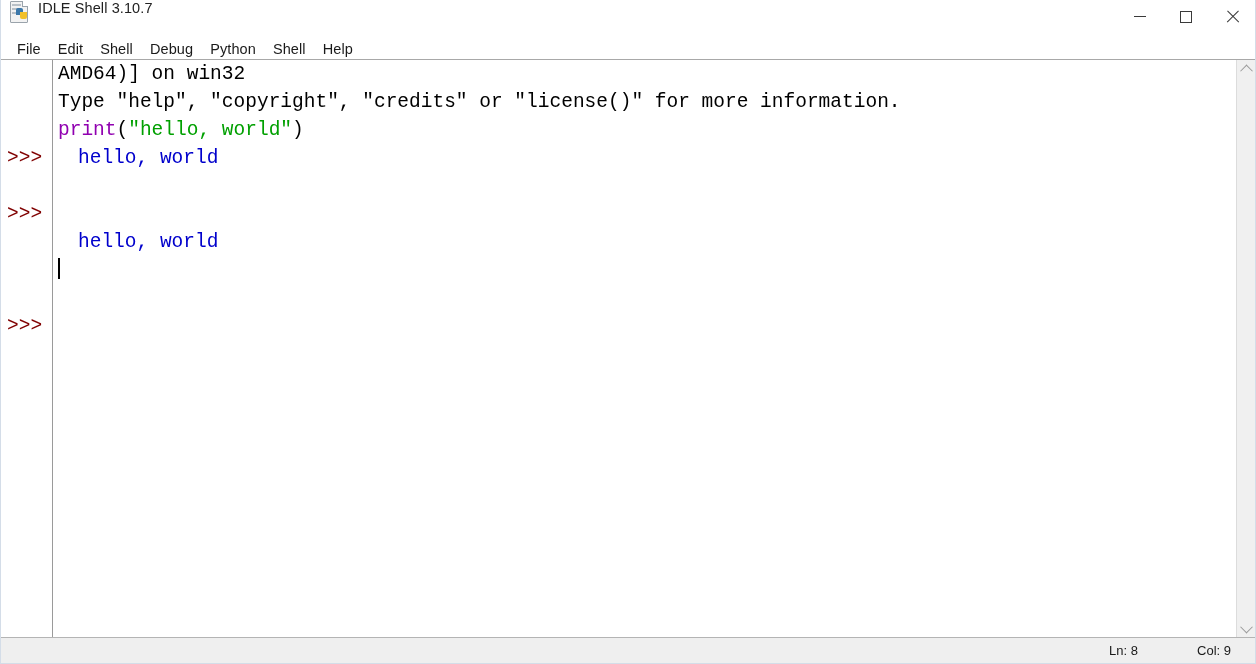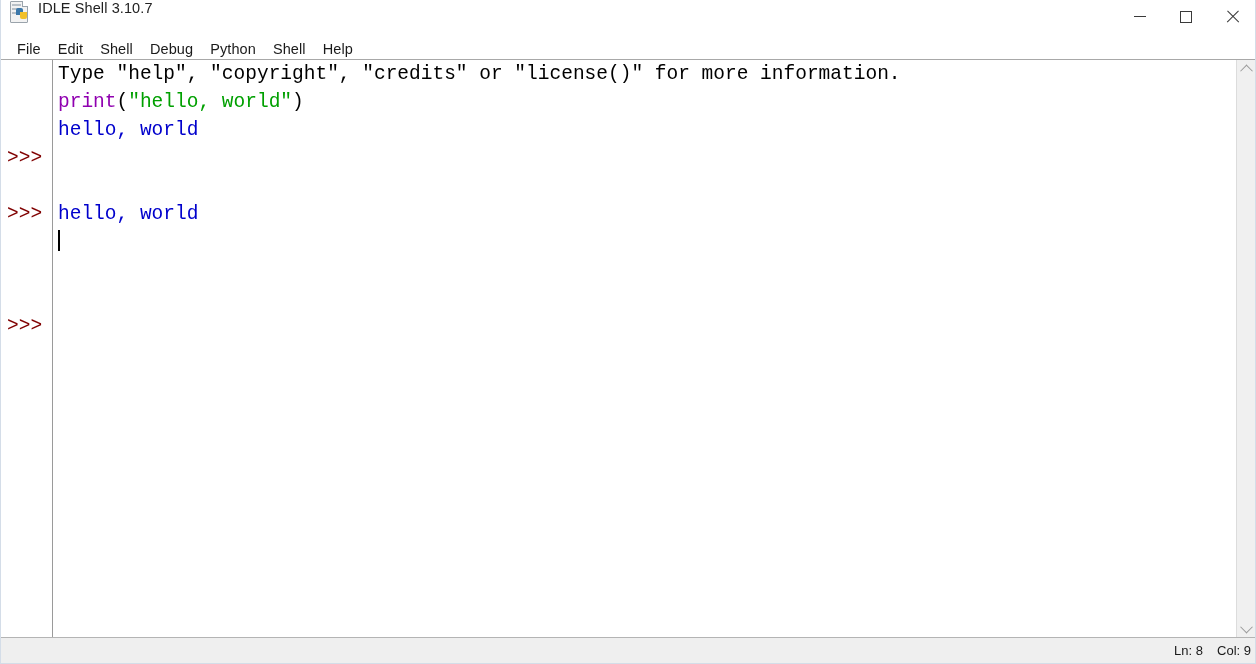--- a/index.html
+++ b/index.html
@@ -160,21 +160,21 @@
   }
   .gutter .line {
     text-align: left;
     padding-left: 6px;
     box-sizing: border-box;
     color: #800000;
     font-size: 19.5px;
   }
   .tok-builtin { color: #9000b0; }
   .tok-string  { color: #00a000; }
-  .tok-output  { color: #0000cc; }
+  .tok-output  { color: #0000cc; margin-left: 20px; }
   .tok-plain   { color: #000000; }
 
   .caret {
     display: inline-block;
     width: 2px;
     height: 21px;
     background: #000000;
     vertical-align: -4px;
   }
 
@@ -212,22 +212,23 @@
 
   
   .statusbar {
     height: 26px;
     flex: 0 0 26px;
     background: #efefef;
     border-top: 1px solid #b4b4b4;
     display: flex;
     align-items: center;
     justify-content: flex-end;
-    padding-right: 4px;
-    box-sizing: border-box;
+    padding-right: 24px;
+    box-sizing: border-box;
+    gap: 45px;
   }
   .status-text {
     font-size: 13px;
     color: #1a1a1a;
     margin-left: 14px;
     white-space: nowrap;
   }
 
   
   .doc-ico {
@@ -314,20 +315,21 @@
           <div class="line"></div>
           <div class="line">&gt;&gt;&gt;</div>
           <div class="line"></div>
           <div class="line">&gt;&gt;&gt;</div>
           <div class="line"></div>
           <div class="line"></div>
           <div class="line"></div>
           <div class="line">&gt;&gt;&gt;</div>
         </div>
       <div class="code-pane" id="code-pane">
+          <div class="line"><span class="tok-plain">AMD64)] on win32</span></div>
           <div class="line"><span class="tok-plain">Type "help", "copyright", "credits" or "license()" for more information.</span></div>
           <div class="line"><span class="tok-builtin">print</span><span class="tok-plain">(</span><span class="tok-string">"hello, world"</span><span class="tok-plain">)</span></div>
           <div class="line"><span class="tok-output">hello, world</span></div>
           <div class="line">&nbsp;</div>
           <div class="line">&nbsp;</div>
           <div class="line"><span class="tok-output">hello, world</span></div>
           <div class="line"><span class="caret"></span></div>
         </div>
     </div>
     <div class="vscroll">

